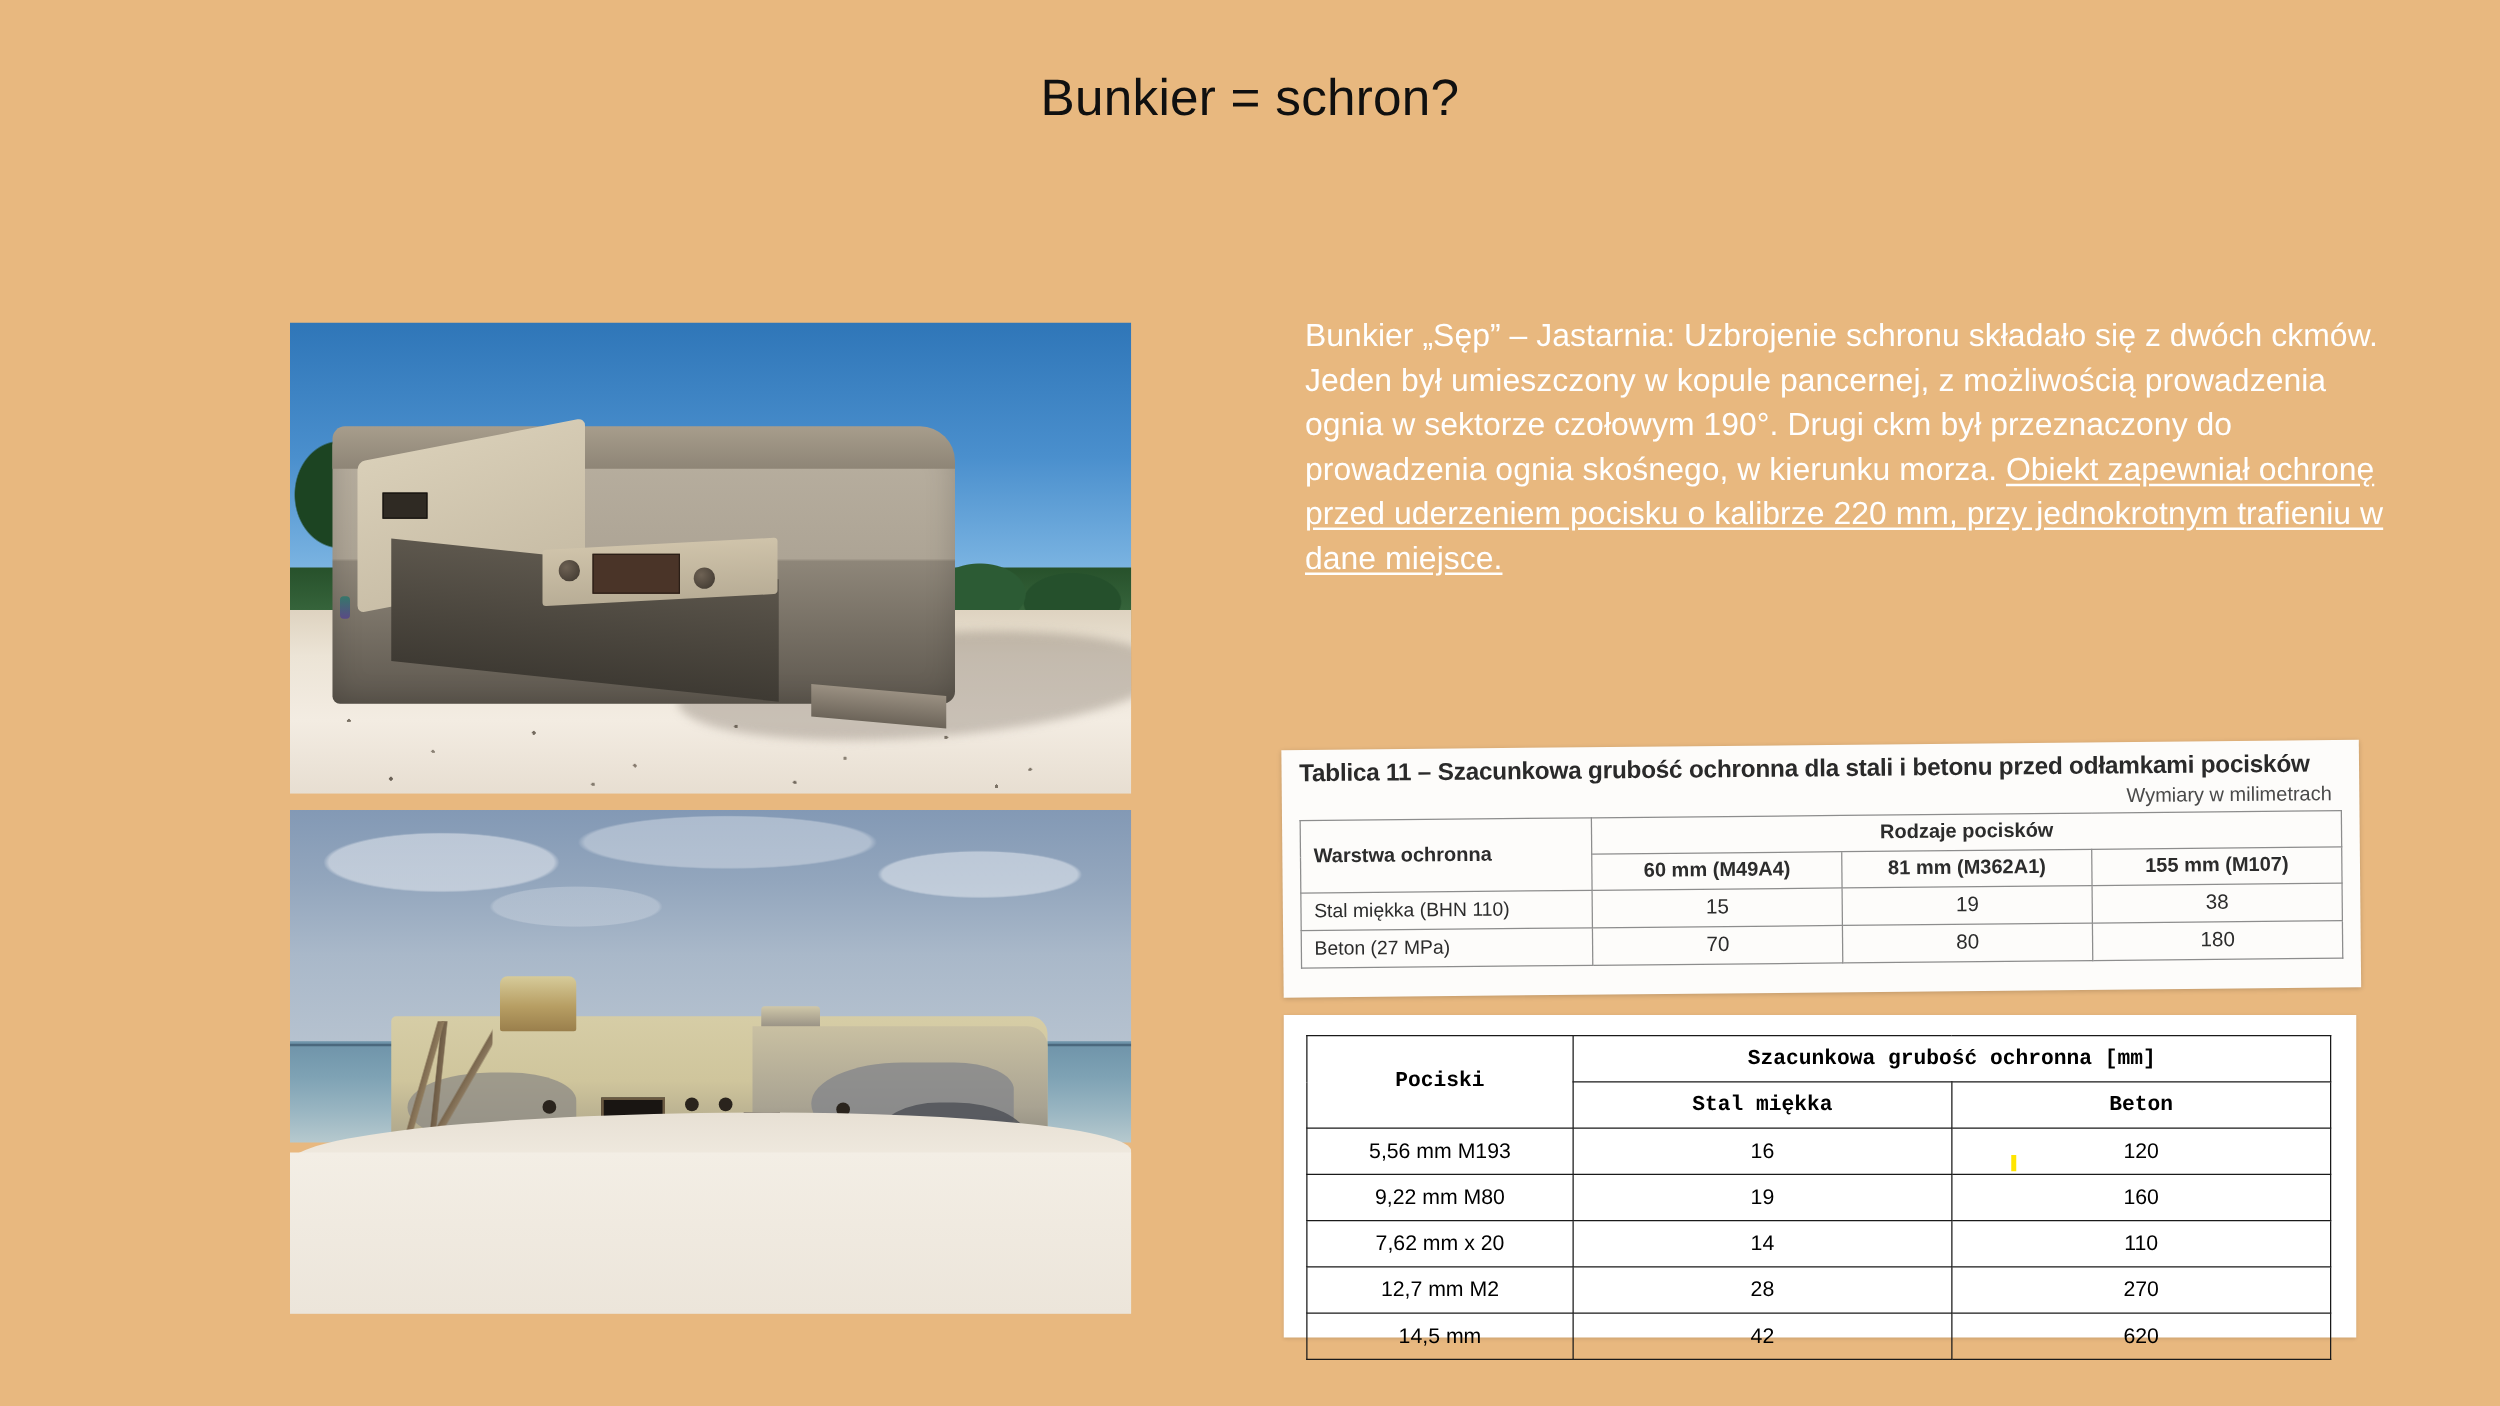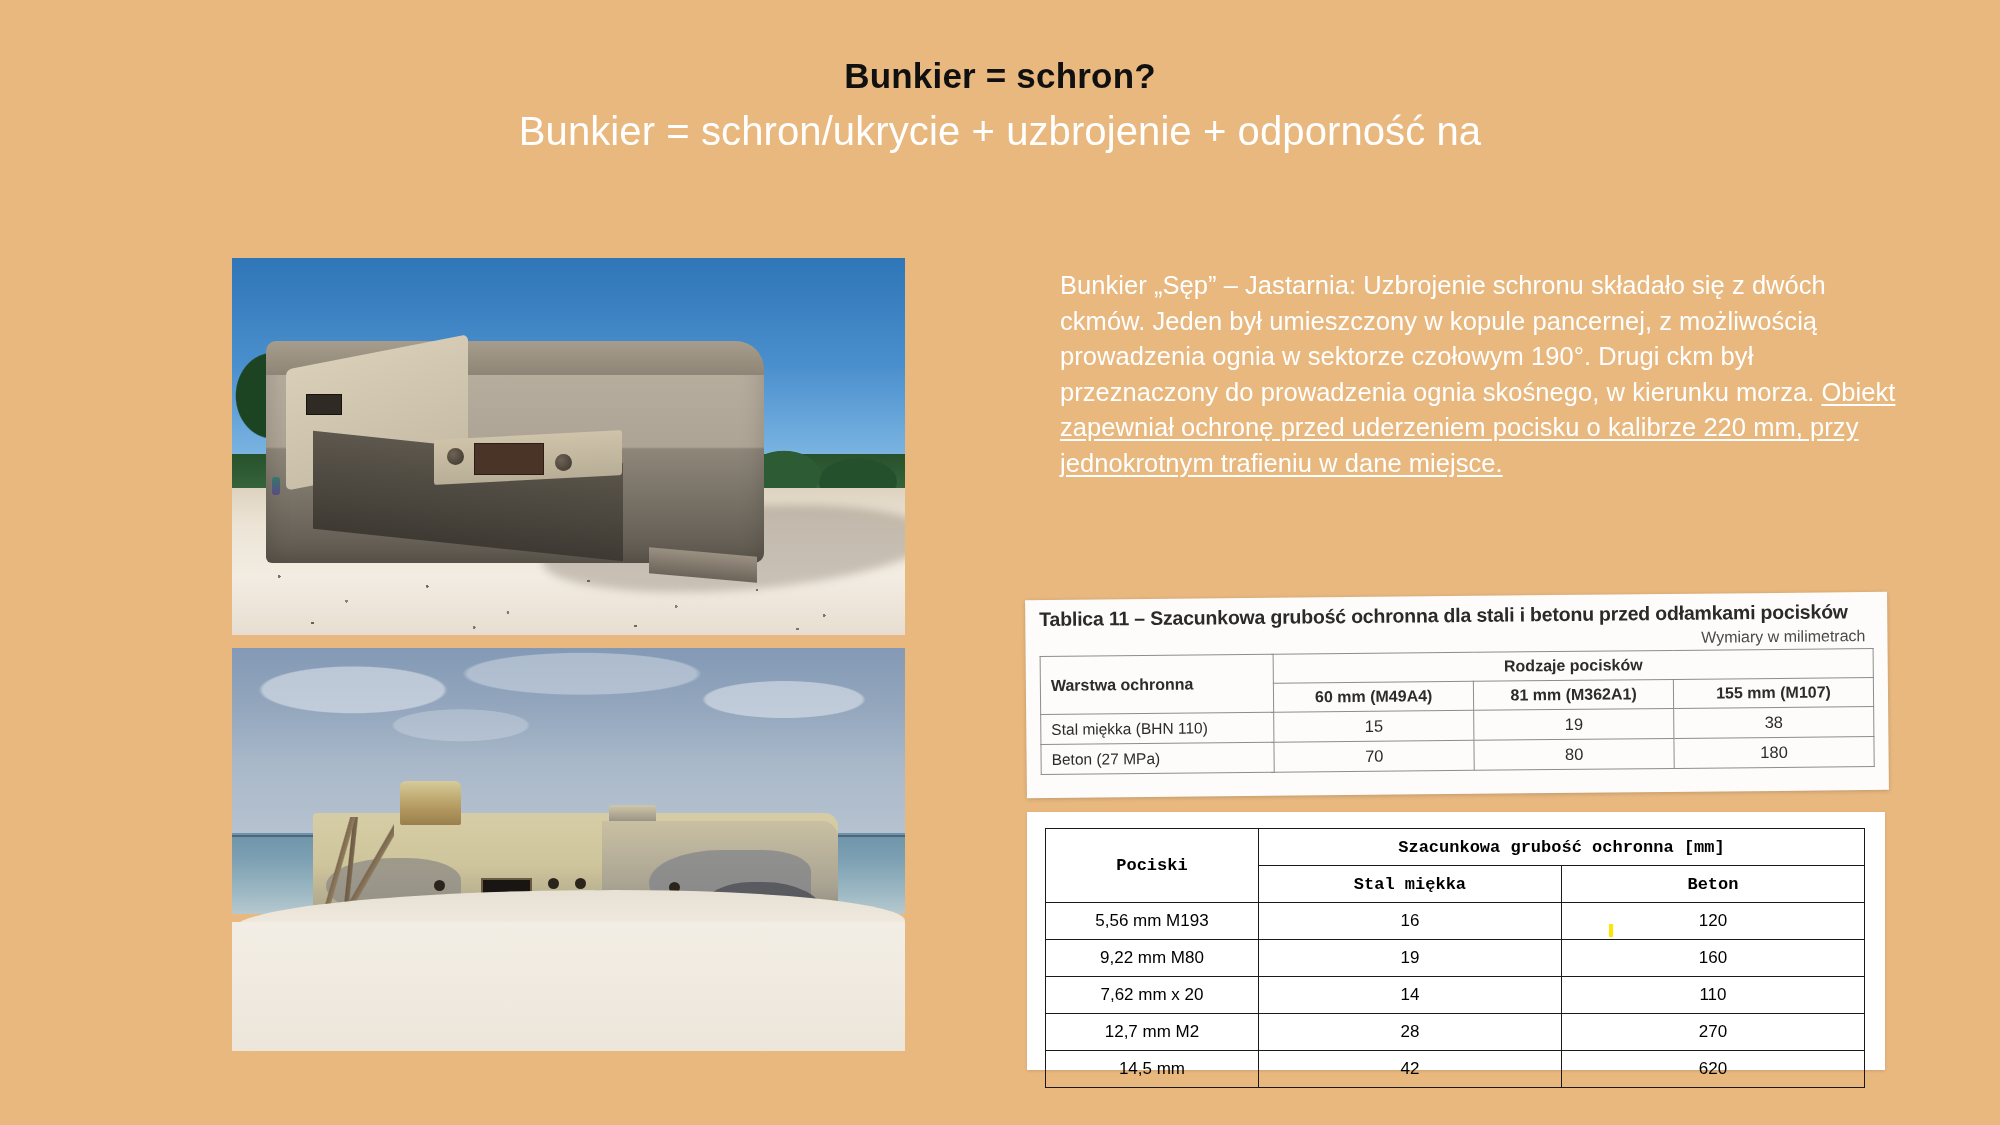--- a/index.html
+++ b/index.html
@@ -17,23 +17,23 @@
   }
 
   
   .slide-title {
     position: absolute;
     left: 0;
     top: 56px;
     width: 2000px;
     text-align: center;
     color: #101010;
-    font-size: 35px;
+    font-size: 41px;
     line-height: 1.12;
-    font-weight: 700;
+    font-weight: 400;
     letter-spacing: .2px;
   }
   .slide-subtitle {
     position: absolute;
     left: 300px;
     top: 108px;
     width: 1400px;
     text-align: center;
     color: #ffffff;
     font-size: 40px;
@@ -256,21 +256,21 @@
   .bodytext {
     position: absolute;
     left: 1044px;
     top: 252px;
     width: 870px;
     color: #ffffff;
     font-size: 25.5px;
     line-height: 35.5px;
     letter-spacing: .05px;
   }
-  .bodytext p { margin: 16px; }
+  .bodytext p { margin: 0; }
   .bodytext .gap { height: 34px; }
   .u { text-decoration: underline; text-underline-offset: 3px; }
 
   
   #table1-card {
     position: absolute;
     left: 1026px;
     top: 596px;
     width: 862px;
     height: 198px;
@@ -353,21 +353,20 @@
     width: 4px;
     height: 13px;
     background: #ffe500;
   }
 </style>
 </head>
 <body style="background: rgb(232, 184, 127);">
 
 <div class="slide-title">Bunkier = schron?</div>
 <div class="slide-subtitle">
-  <div>Bunkier = schron/ukrycie + uzbrojenie + odporność na</div>
 </div>
 
 <div class="photo" id="photo-top">
   <div class="ph-layer p1-sky"></div>
   <div class="ph-layer p1-treeline"></div>
   <div class="ph-layer p1-trees"></div>
   <div class="ph-layer p1-sand"></div>
   <div class="ph-layer p1-shadow"></div>
   <div class="ph-layer p1-body"></div>
   <div class="ph-layer p1-roof"></div>

